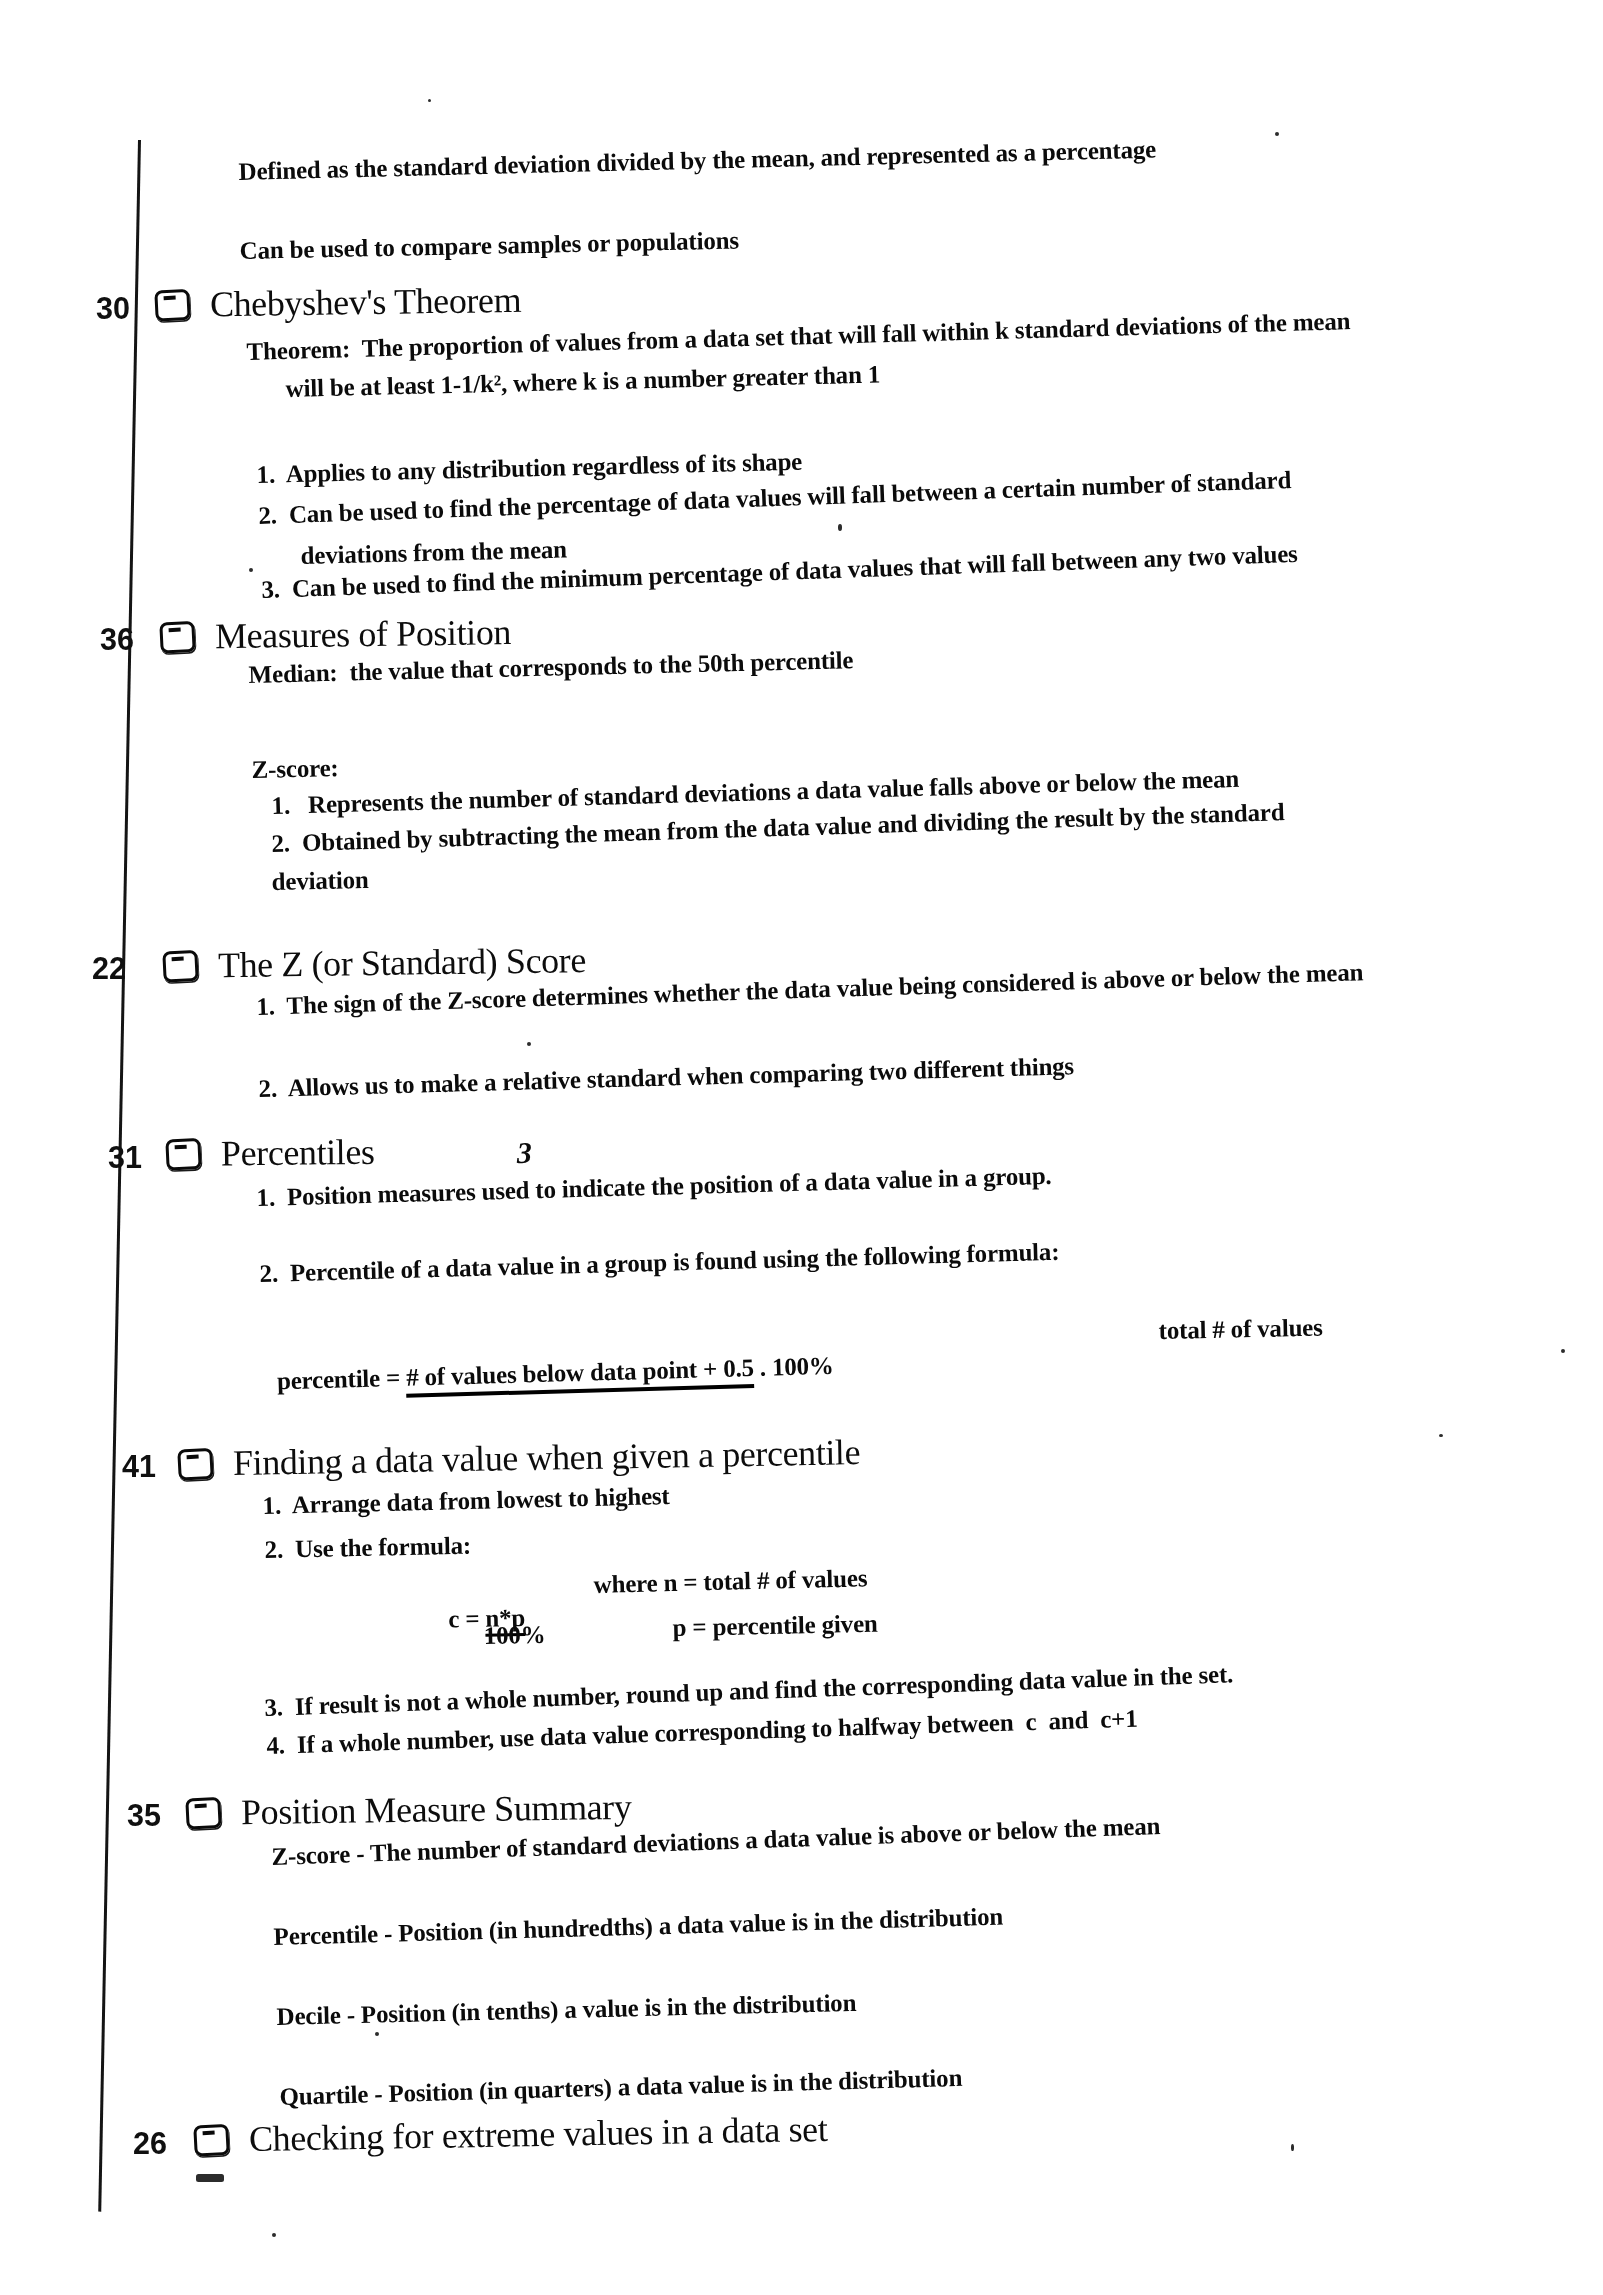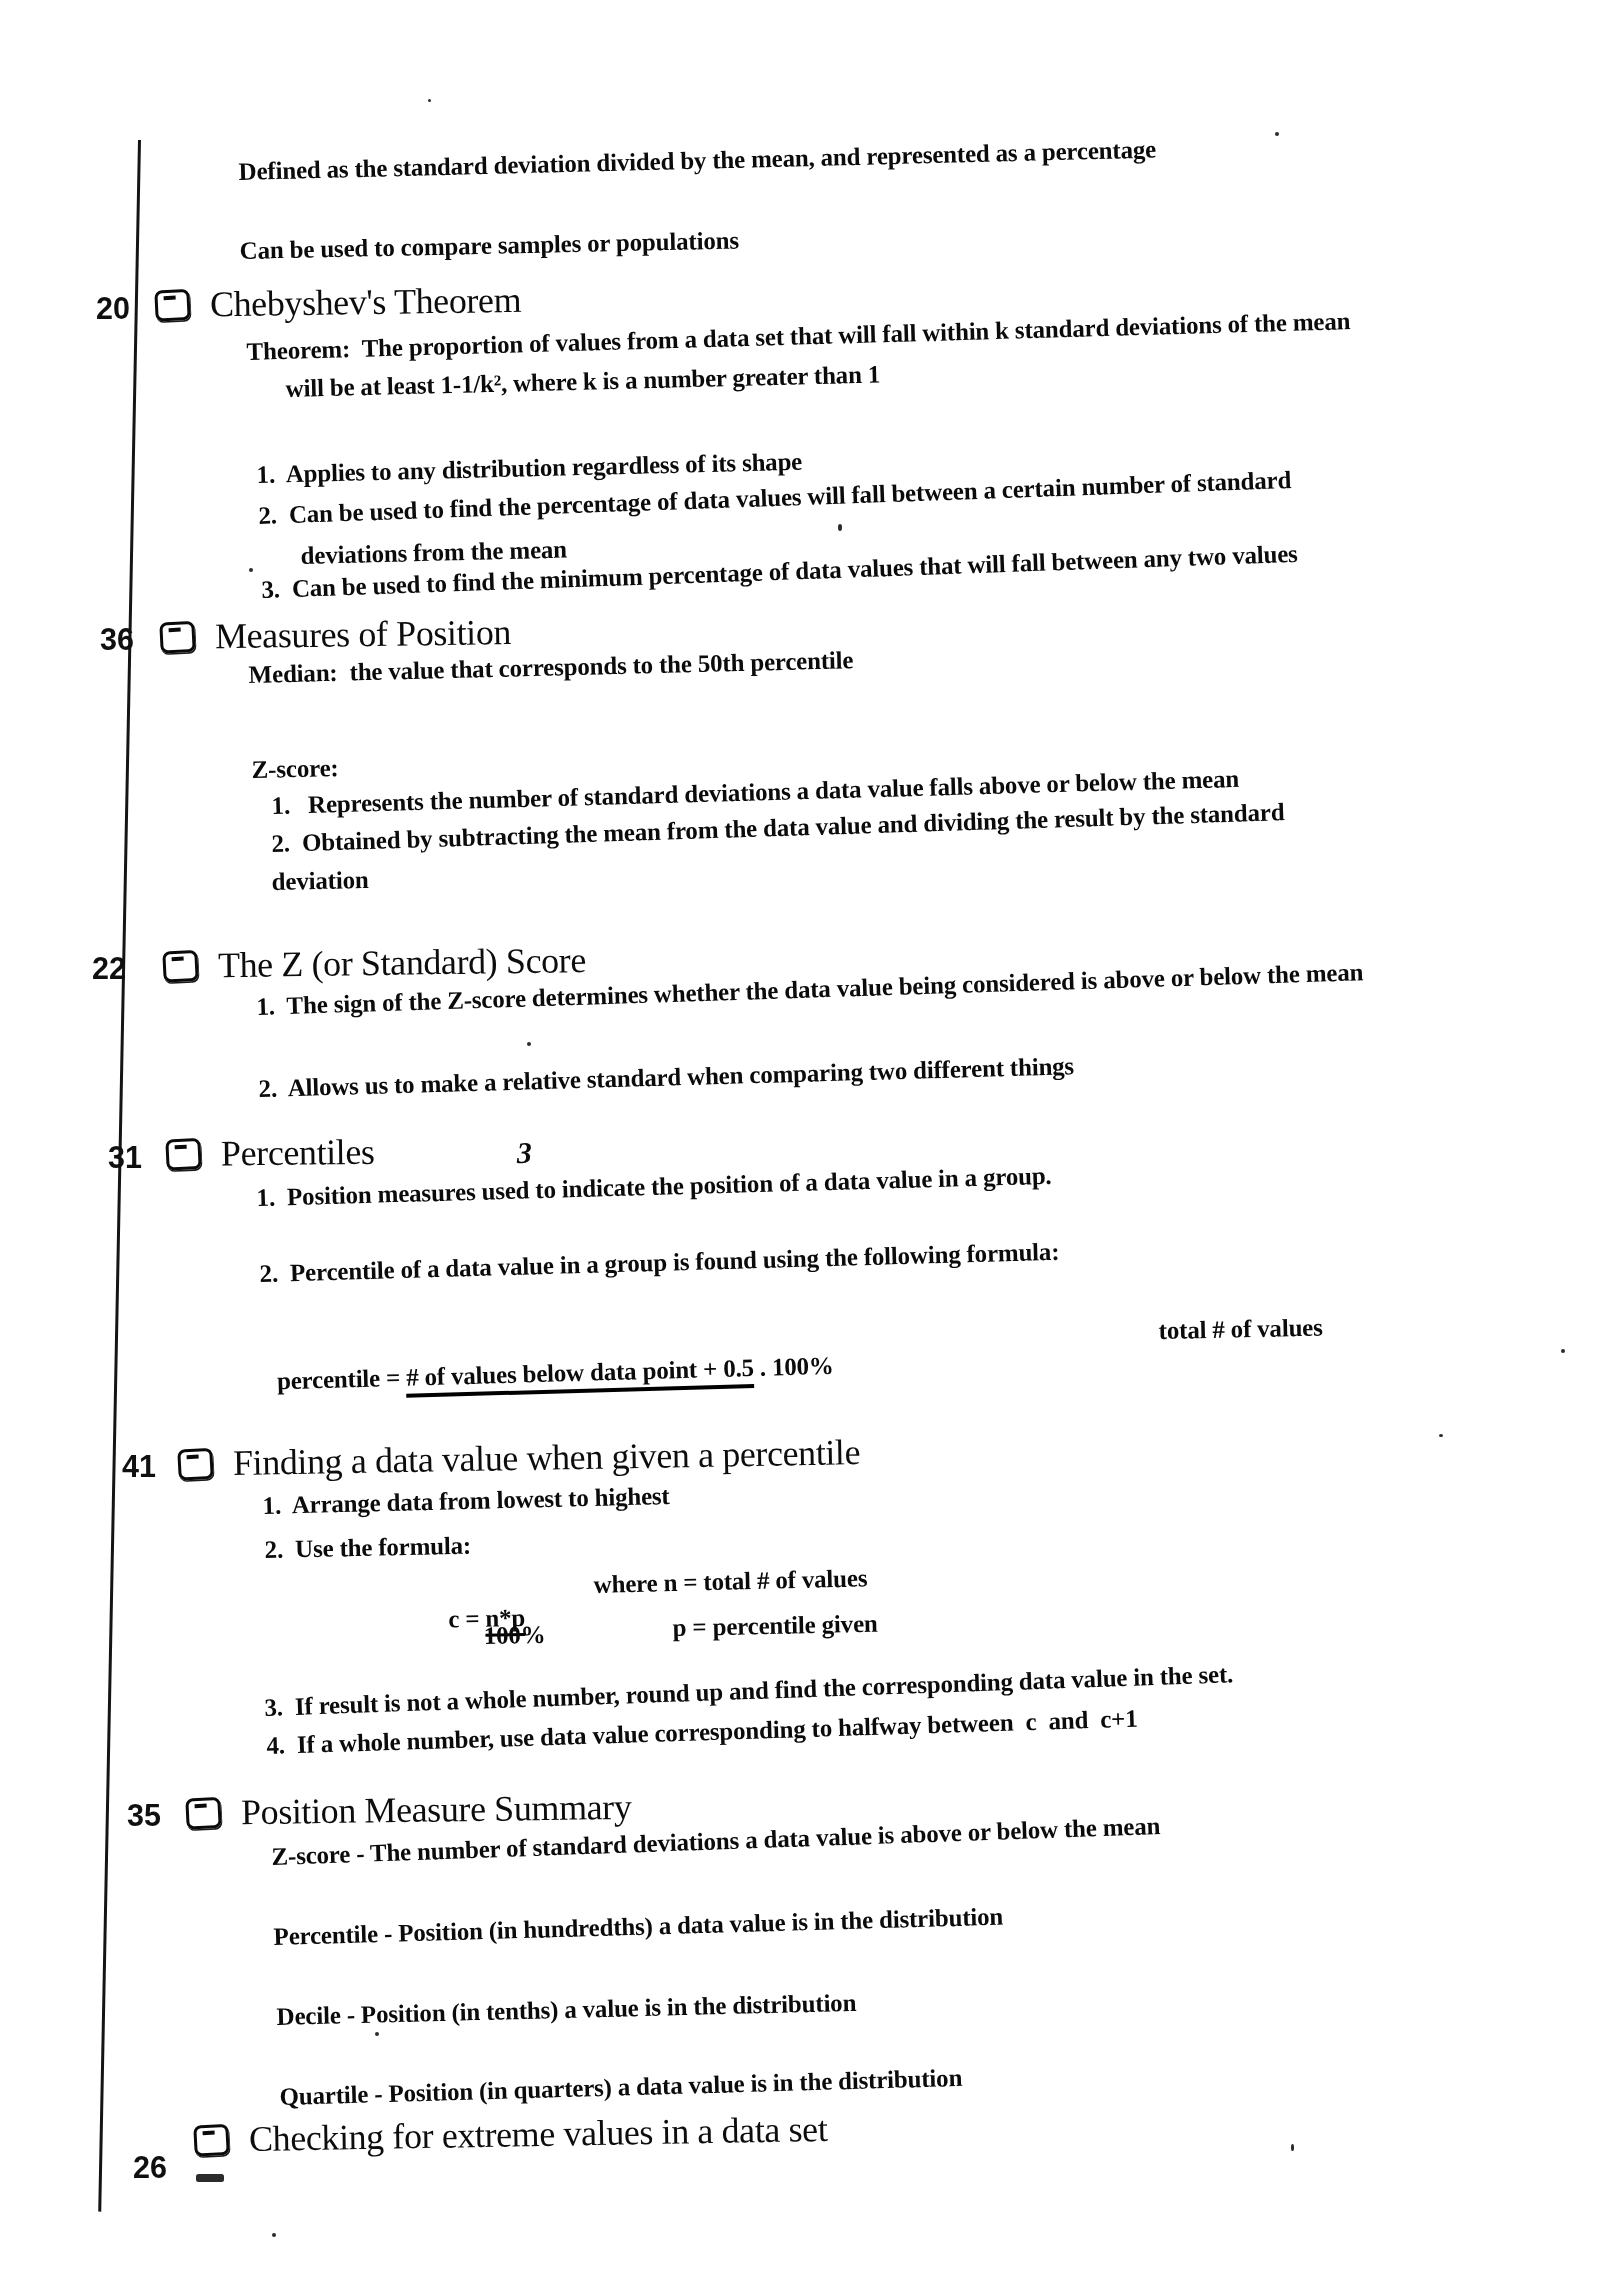--- a/index.html
+++ b/index.html
@@ -48,21 +48,21 @@
 </head>
 <body>
 
 <div class="page">
 
   <div class="margin-rule"></div>
 
   <div class="line body r14" style="left:239px; top:158px;">Defined as the standard deviation divided by the mean, and represented as a percentage</div>
   <div class="line body r12" style="left:240px; top:237px;">Can be used to compare samples or populations</div>
 
-  <div class="margin-num" style="left:96px; top:291px;">20</div>
+  <div class="margin-num" style="left:96px; top:291px;">30</div>
   <div class="heading-row r08" style="left:155px; top:284px;">
     <span class="slide-icon"></span>
     <span class="heading-text">Chebyshev's Theorem</span>
   </div>
   <div class="line body r16" style="left:247px; top:338px;">Theorem:  The proportion of values from a data set that will fall within k standard deviations of the mean</div>
   <div class="line body r14" style="left:286px; top:375px;">will be at least 1-1/k², where k is a number greater than 1</div>
   <div class="line body r14" style="left:257px; top:461px;">1.  Applies to any distribution regardless of its shape</div>
   <div class="line body r20" style="left:259px; top:502px;">2.  Can be used to find the percentage of data values will fall between a certain number of standard</div>
   <div class="line body r14" style="left:301px; top:542px;">deviations from the mean</div>
   <div class="line body r20" style="left:262px; top:576px;">3.  Can be used to find the minimum percentage of data values that will fall between any two values</div>
@@ -118,21 +118,21 @@
   <div class="margin-num" style="left:127px; top:1798px;">35</div>
   <div class="heading-row r08" style="left:186px; top:1792px;">
     <span class="slide-icon"></span>
     <span class="heading-text">Position Measure Summary</span>
   </div>
   <div class="line body r20" style="left:272px; top:1843px;">Z-score - The number of standard deviations a data value is above or below the mean</div>
   <div class="line body r16" style="left:274px; top:1923px;">Percentile - Position (in hundredths) a data value is in the distribution</div>
   <div class="line body r14" style="left:277px; top:2003px;">Decile - Position (in tenths) a value is in the distribution</div>
   <div class="line body r16" style="left:280px; top:2083px;">Quartile - Position (in quarters) a data value is in the distribution</div>
 
-  <div class="margin-num" style="left:133px; top:2126px;margin-top:24px;">26</div>
+  <div class="margin-num" style="left:133px; top:2126px;">26</div>
   <div class="heading-row r10" style="left:194px; top:2119px;">
     <span class="slide-icon"></span>
     <span class="heading-text">Checking for extreme values in a data set</span>
   </div>
 
   <div class="speck" style="left:1275px; top:132px; width:4.1px; height:4.1px;"></div>
   <div class="speck" style="left:428px; top:99px; width:3.3px; height:3.3px;"></div>
   <div class="speck" style="left:249px; top:568px; width:4.1px; height:4.1px;"></div>
   <div class="speck" style="left:838px; top:524px; width:4.1px; height:6.6px;"></div>
   <div class="speck" style="left:527px; top:1042px; width:4.1px; height:4.1px;"></div>

